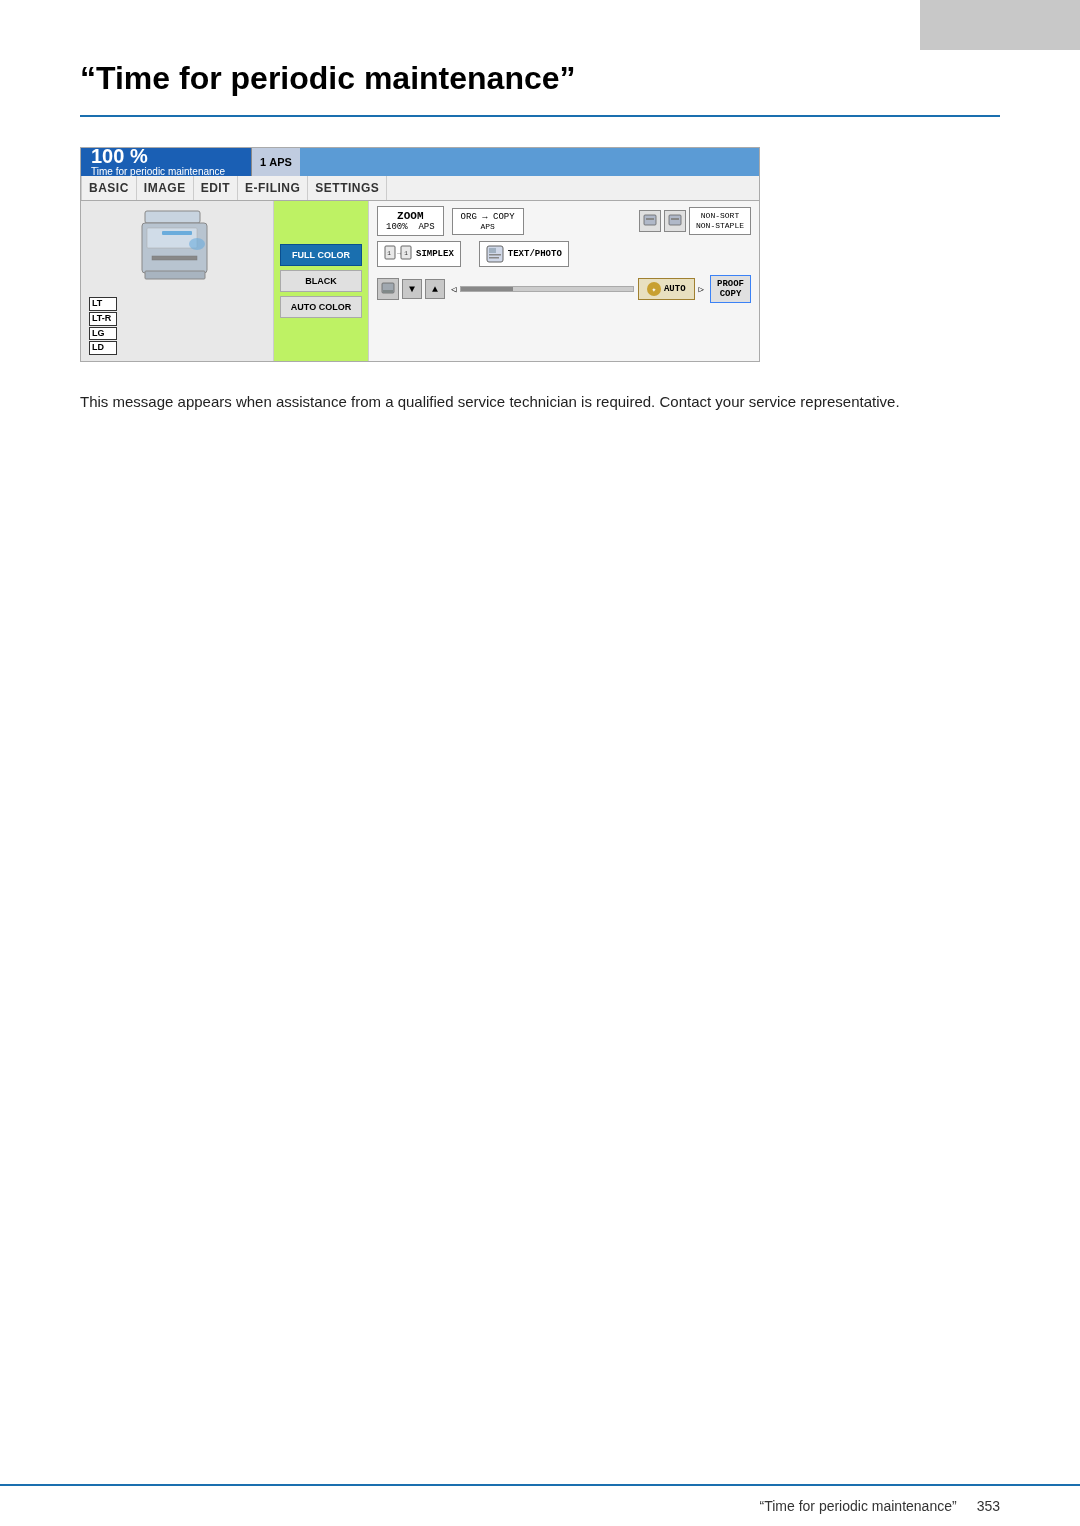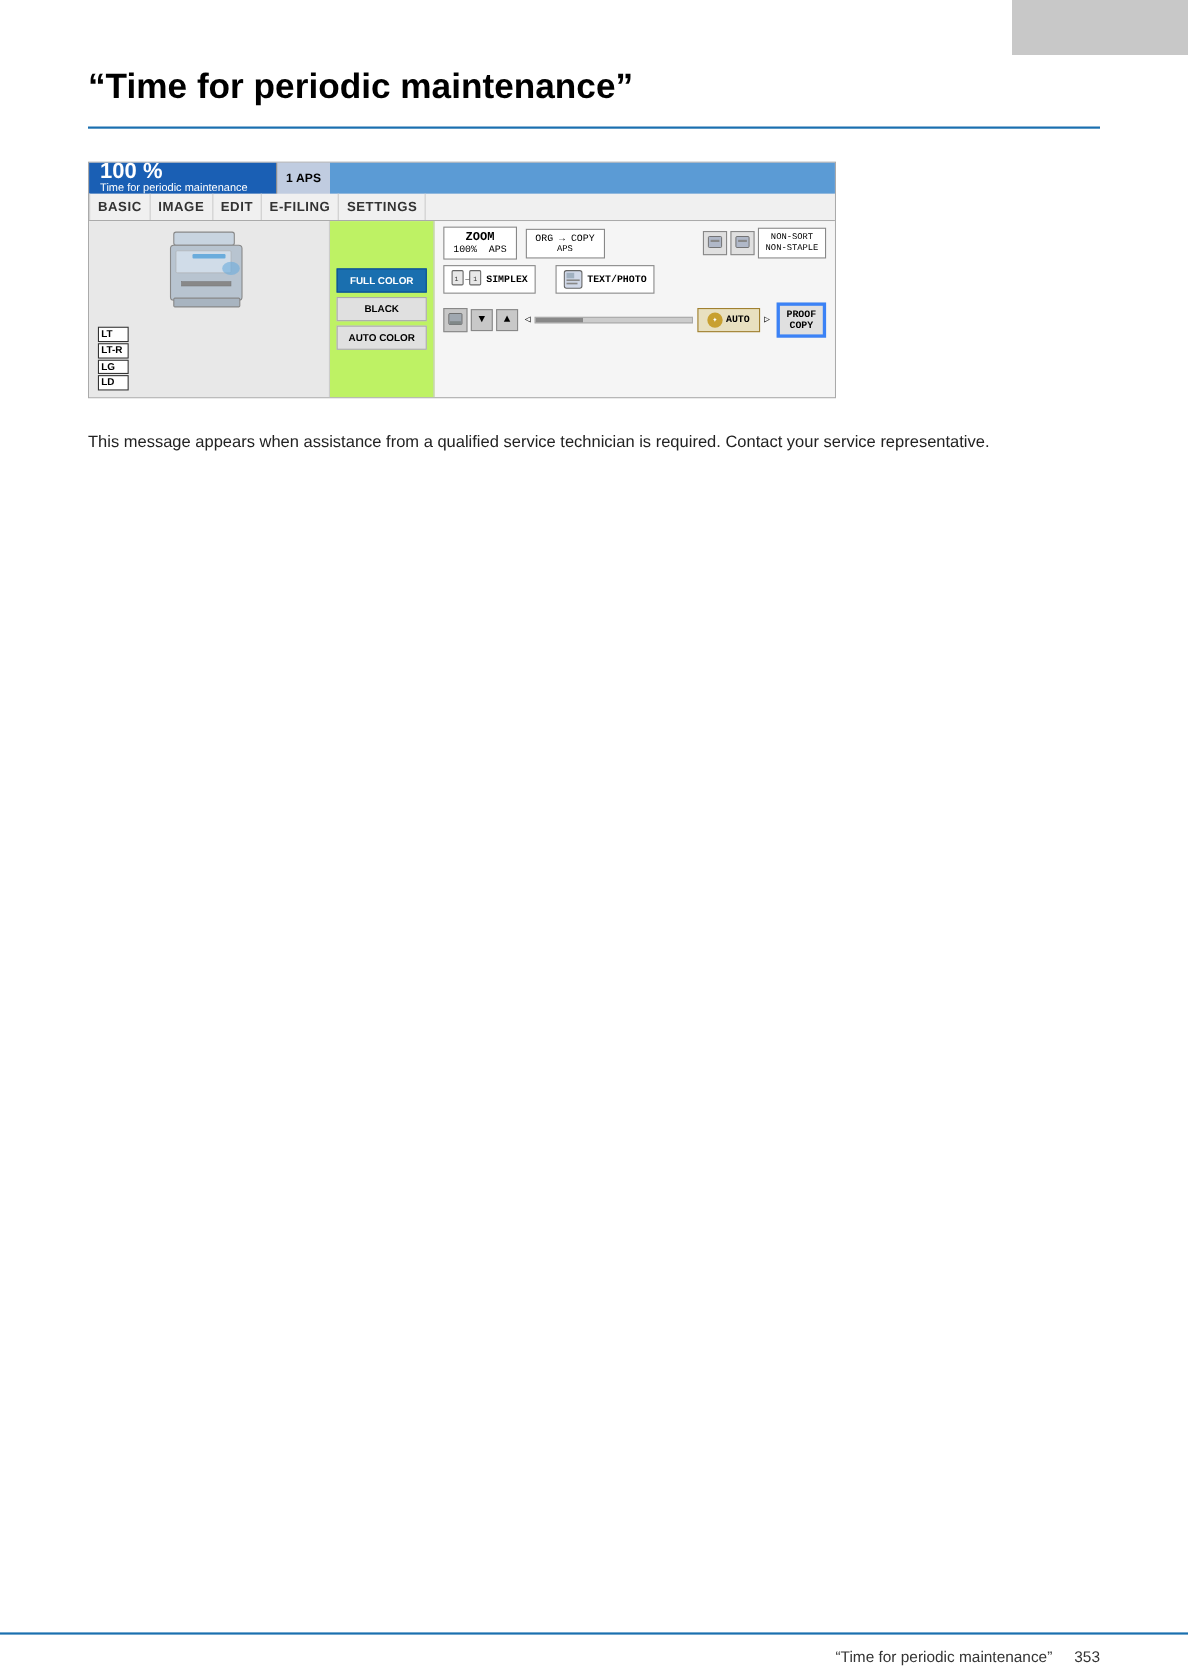--- a/index.html
+++ b/index.html
@@ -109,21 +109,21 @@
 
     
     .main-panel {
       display: flex;
       background: #f5f5f5;
       height: 160px;
     }
 
     
     .printer-section {
-      width: 219px;
+      width: 193px;
       background: #e8e8e8;
       display: flex;
       flex-direction: column;
       align-items: flex-end;
       padding: 5px 8px;
       border-right: 1px solid #ccc;
       position: relative;
     }
 
     .printer-image {
@@ -346,21 +346,21 @@
       border-radius: 50%;
       display: inline-flex;
       align-items: center;
       justify-content: center;
       font-size: 8px;
       color: #fff;
     }
 
     .proof-copy-btn {
       background: #e0e0e0;
-      border: 3px solid #3b82f6;
+      border: 1px solid #3b82f6;
       padding: 3px 6px;
       font-size: 9px;
       font-weight: bold;
       text-align: center;
       cursor: pointer;
       margin-left: auto;
     }
 
     
     .description-text {

